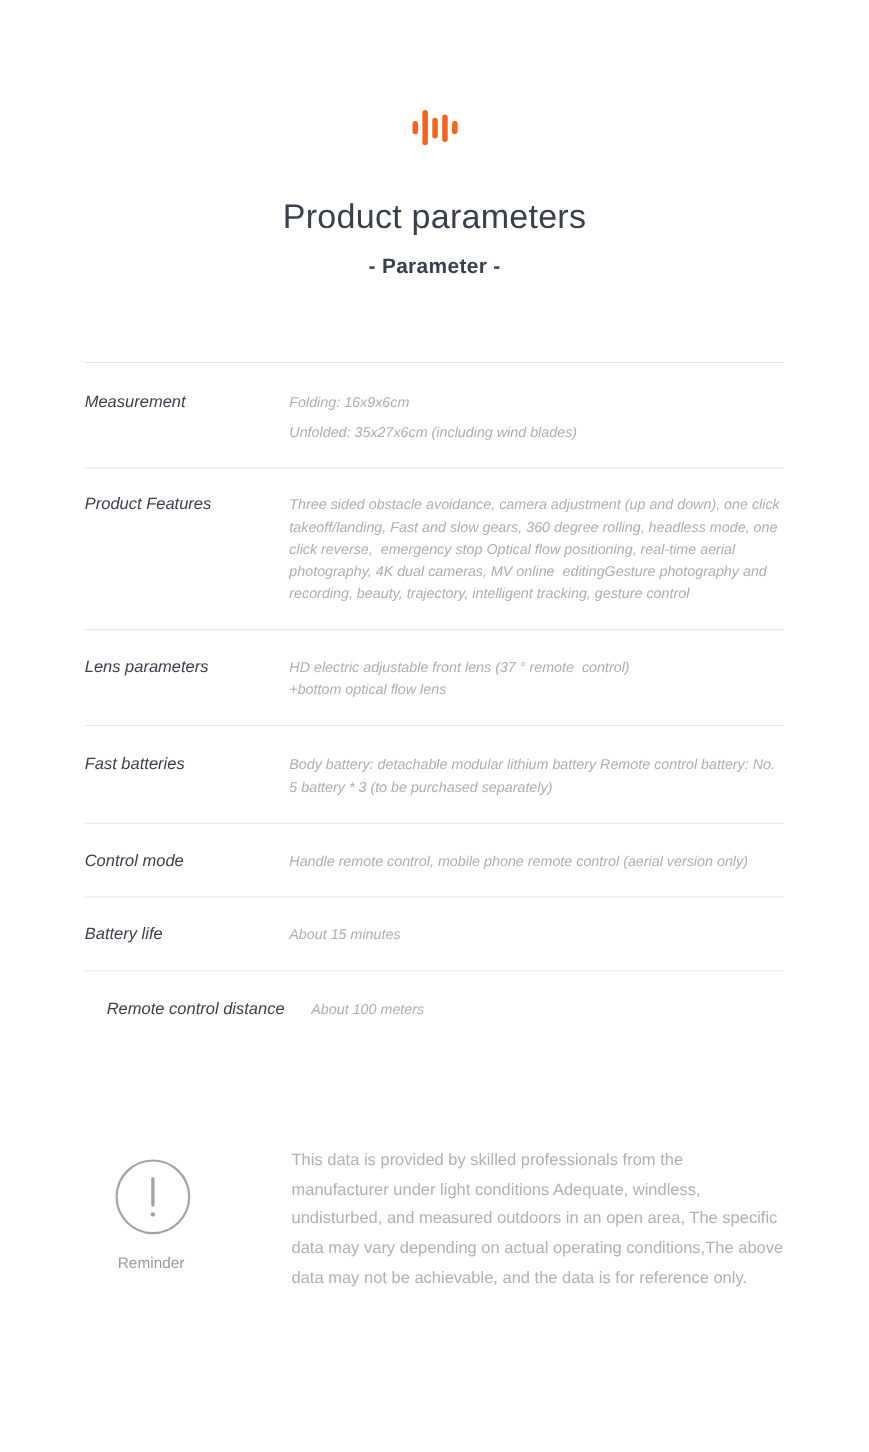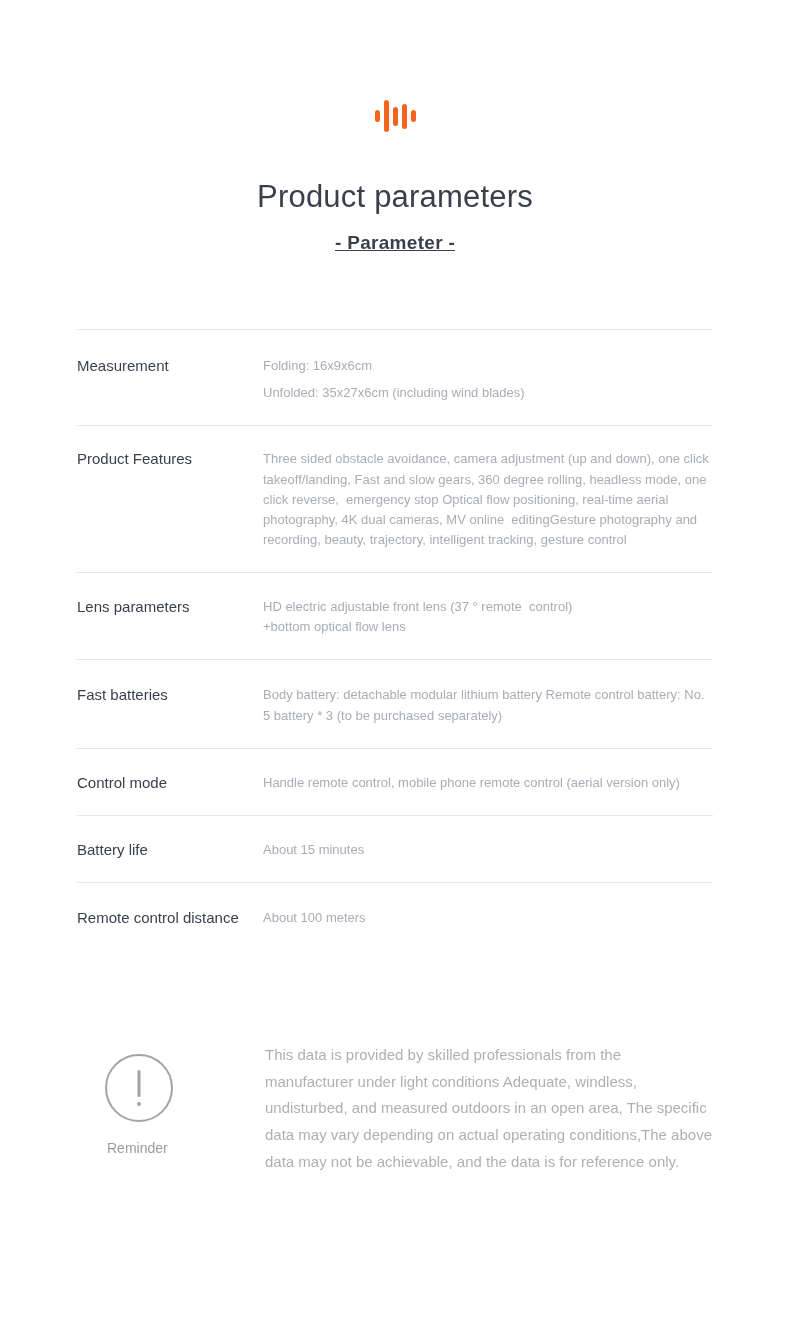--- a/index.html
+++ b/index.html
@@ -47,37 +47,37 @@
     color: #3a3f4c;
     letter-spacing: 0.2px;
     line-height: 1.1;
   }
   .page-subtitle {
     margin: 18px 0 0 0;
     font-size: 19px;
     font-weight: 700;
     color: #3a3f4c;
     letter-spacing: 0.3px;
-    text-decoration: underline;
   }
 
   
   .spec-table {
     margin: 75px auto 0 auto;
     width: 636px;
     border-top: 1px solid #e6e7e9;
+    font-style: italic;
   }
   .spec-row {
     display: flex;
     align-items: flex-start;
     border-bottom: 1px solid #e6e7e9;
     padding: 26px 0 24px 0;
     box-sizing: border-box;
   }
-  .spec-row.last { border-bottom: none; }
+  .spec-row.last { border-bottom: none; margin-left: 20px; }
 
   .spec-label {
     width: 186px;
     flex: 0 0 186px;
     font-size: 15px;
     color: #3a3f4c;
     line-height: 1.25;
     padding-top: 1px;
   }
   .spec-value {

